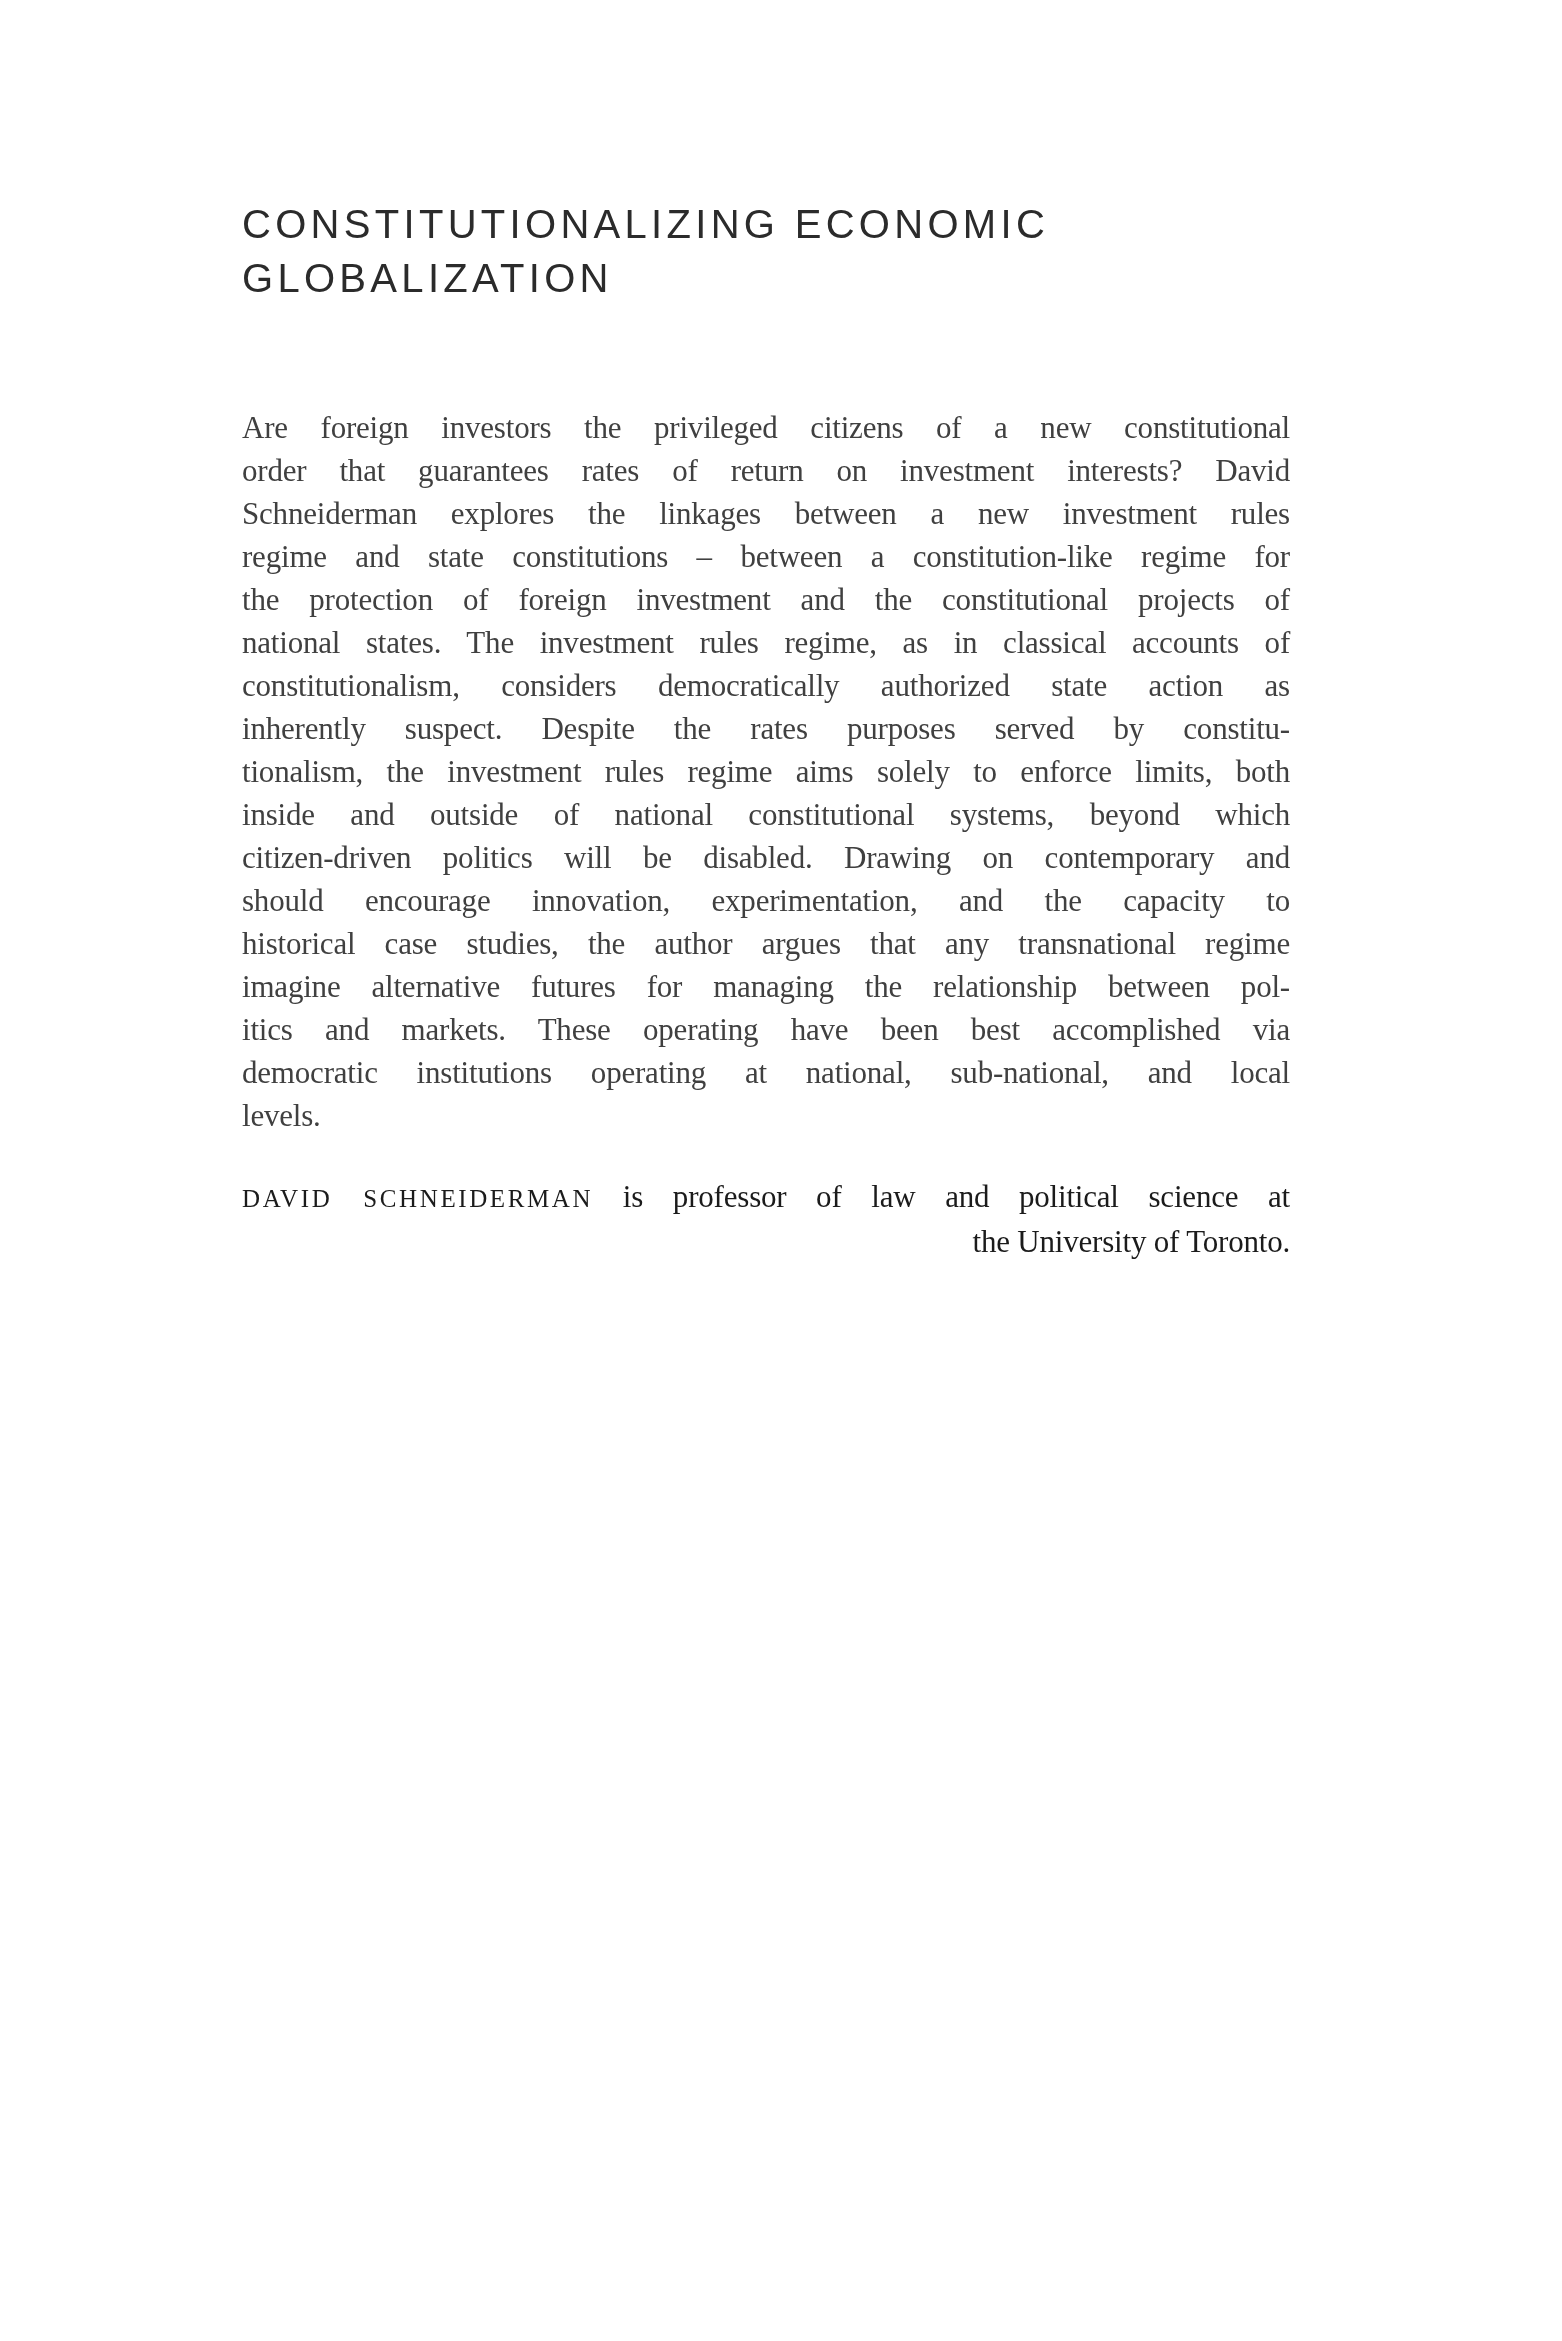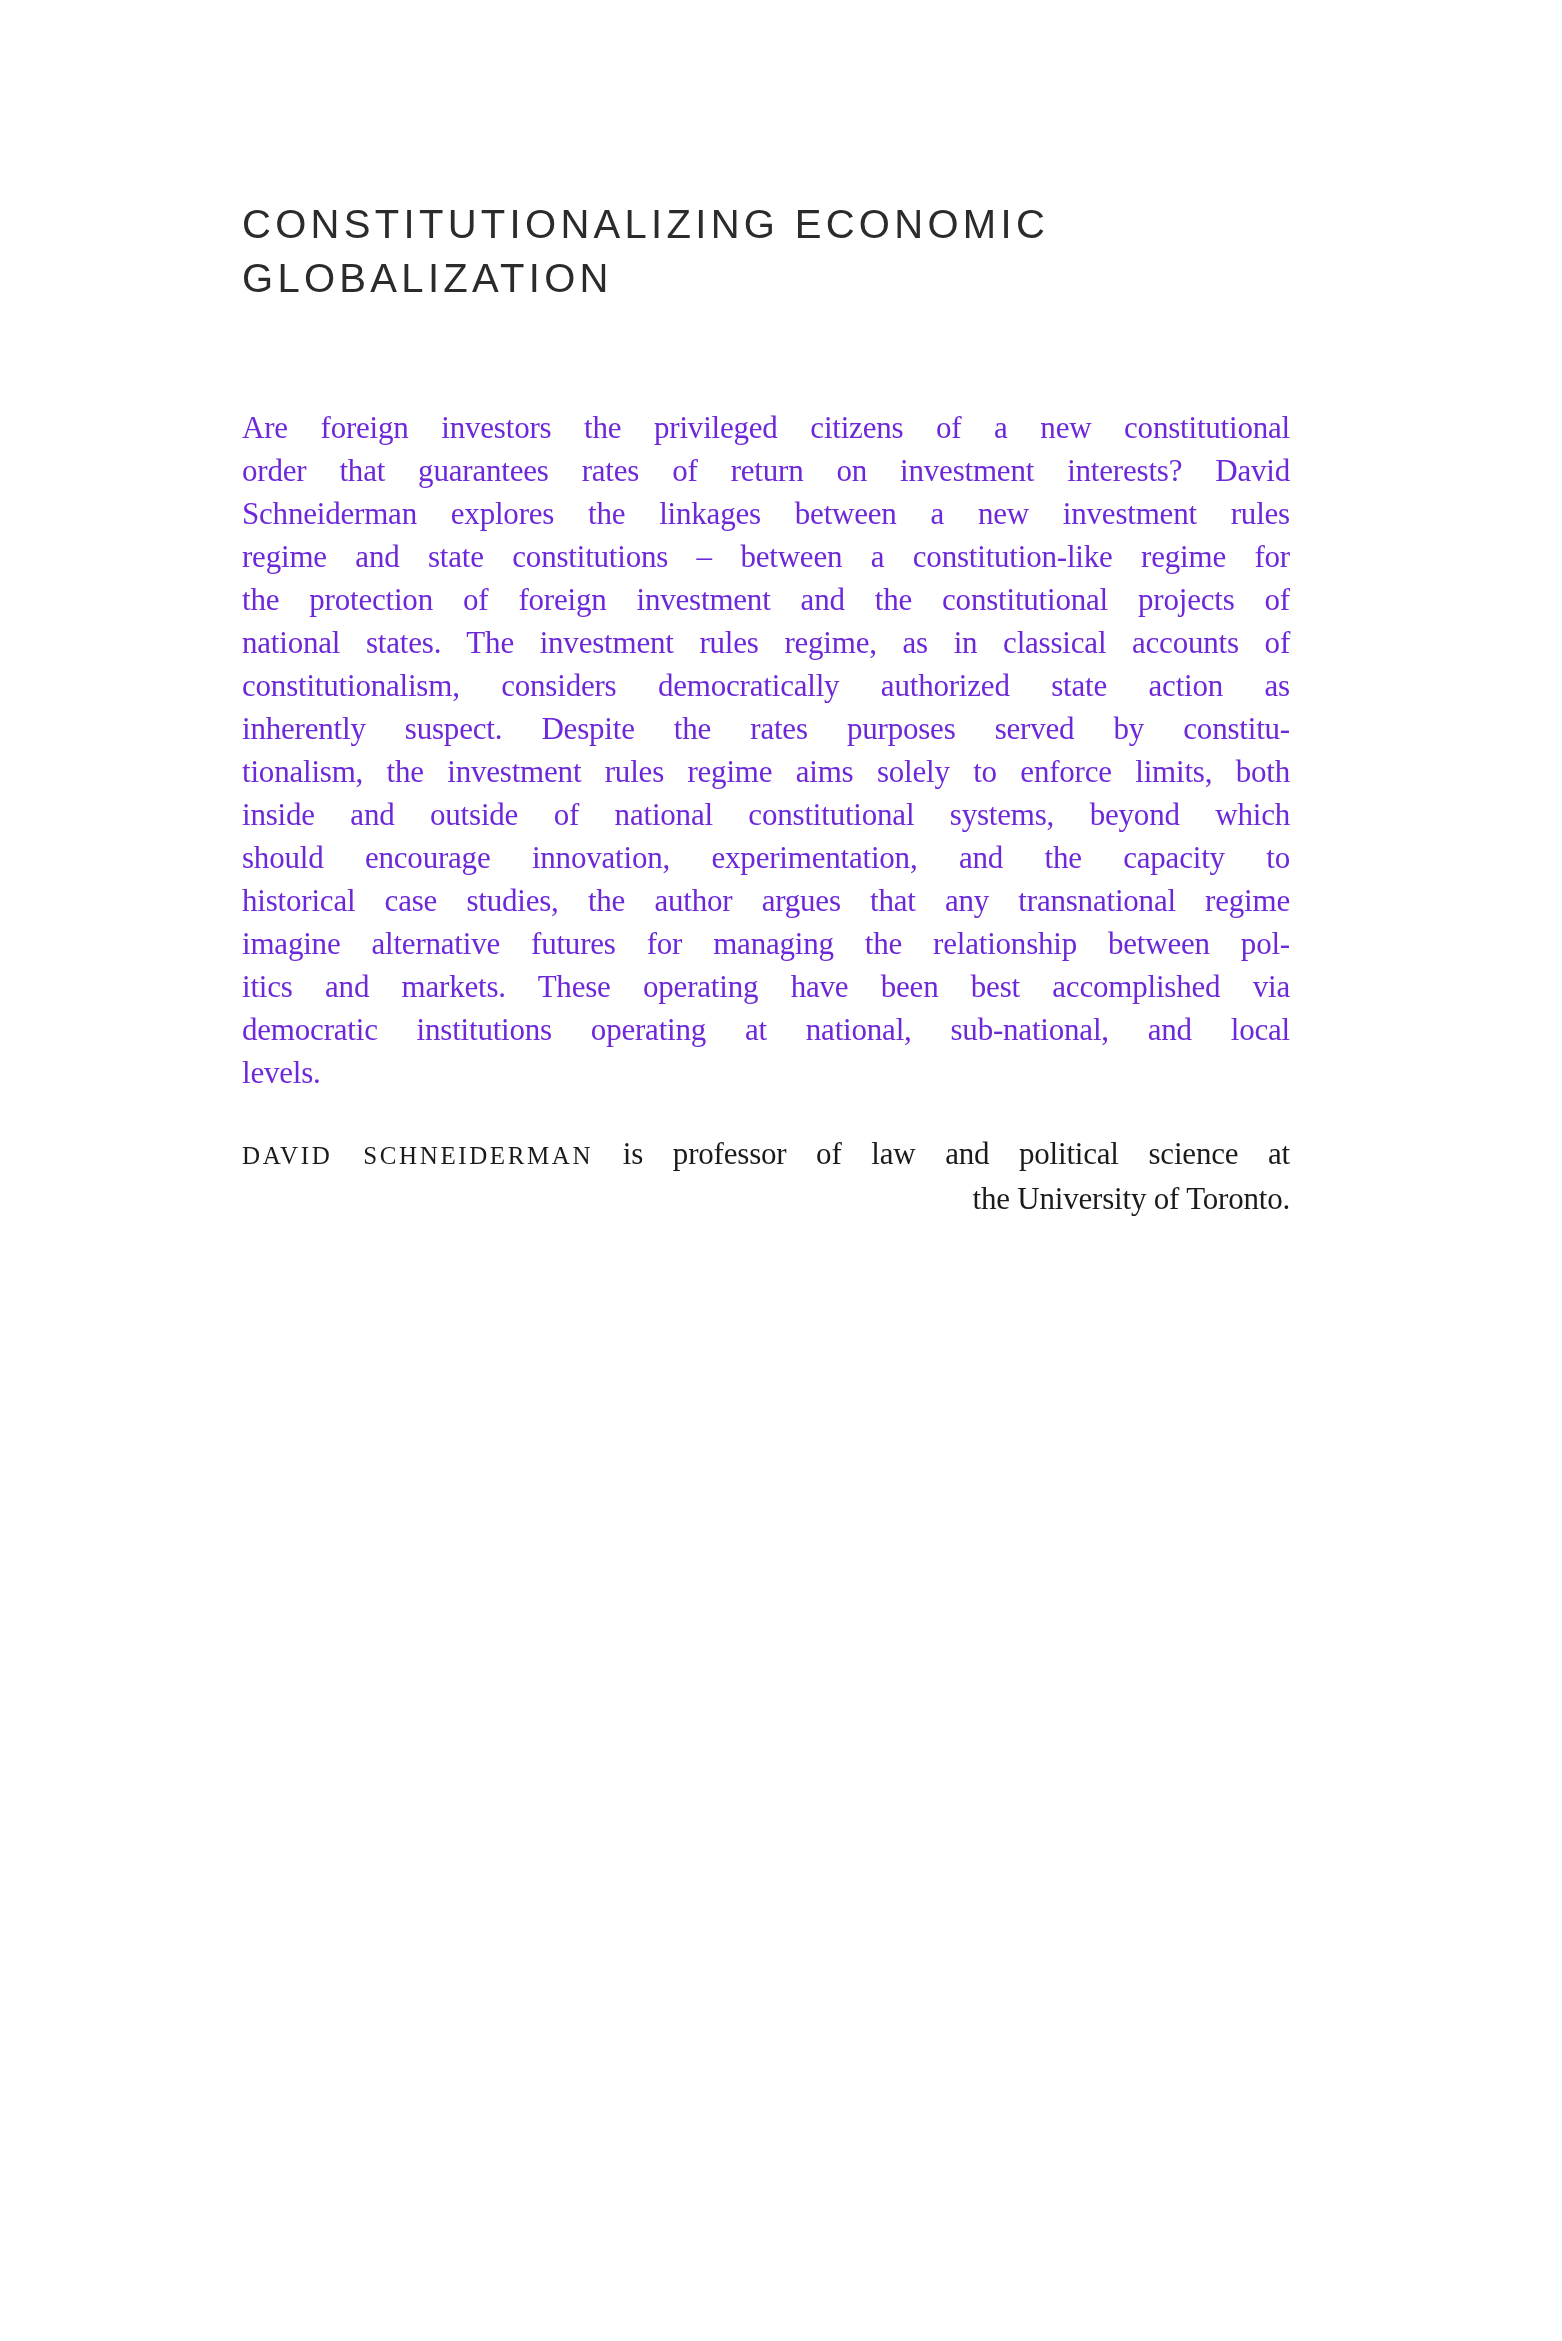--- a/index.html
+++ b/index.html
@@ -30,21 +30,21 @@
     font-weight: 400;
     letter-spacing: 4.3px;
     color: #2b2b2b;
   }
   .intro {
     margin-top: 101px;
     font-family: "Liberation Serif", serif;
     font-size: 31px;
     line-height: 43px;
     letter-spacing: -0.2px;
-    color: #6d28d9;
+    color: #404040;
   }
   .body-line {
     text-align: justify;
     text-align-last: justify;
     text-justify: inter-word;
     white-space: normal;
   }
   .intro .body-line:last-child {
     text-align-last: left;
   }
@@ -86,20 +86,21 @@
     <div class="body-line">Are foreign investors the privileged citizens of a new constitutional</div>
         <div class="body-line">order that guarantees rates of return on investment interests? David</div>
         <div class="body-line">Schneiderman explores the linkages between a new investment rules</div>
         <div class="body-line">regime and state constitutions – between a constitution-like regime for</div>
         <div class="body-line">the protection of foreign investment and the constitutional projects of</div>
         <div class="body-line">national states. The investment rules regime, as in classical accounts of</div>
         <div class="body-line">constitutionalism, considers democratically authorized state action as</div>
         <div class="body-line">inherently suspect. Despite the rates purposes served by constitu-</div>
         <div class="body-line">tionalism, the investment rules regime aims solely to enforce limits, both</div>
         <div class="body-line">inside and outside of national constitutional systems, beyond which</div>
+        <div class="body-line">citizen-driven politics will be disabled. Drawing on contemporary and</div>
         <div class="body-line">should encourage innovation, experimentation, and the capacity to</div>
         <div class="body-line">historical case studies, the author argues that any transnational regime</div>
         <div class="body-line">imagine alternative futures for managing the relationship between pol-</div>
         <div class="body-line">itics and markets. These operating have been best accomplished via</div>
         <div class="body-line">democratic institutions operating at national, sub-national, and local</div>
         <div class="body-line">levels.</div>
       </div>
 
     <div class="author-bio">
       <div class="author-line-1"><span class="smallcaps">DAVID SCHNEIDERMAN</span><span> is professor of law and political science at</span></div>

